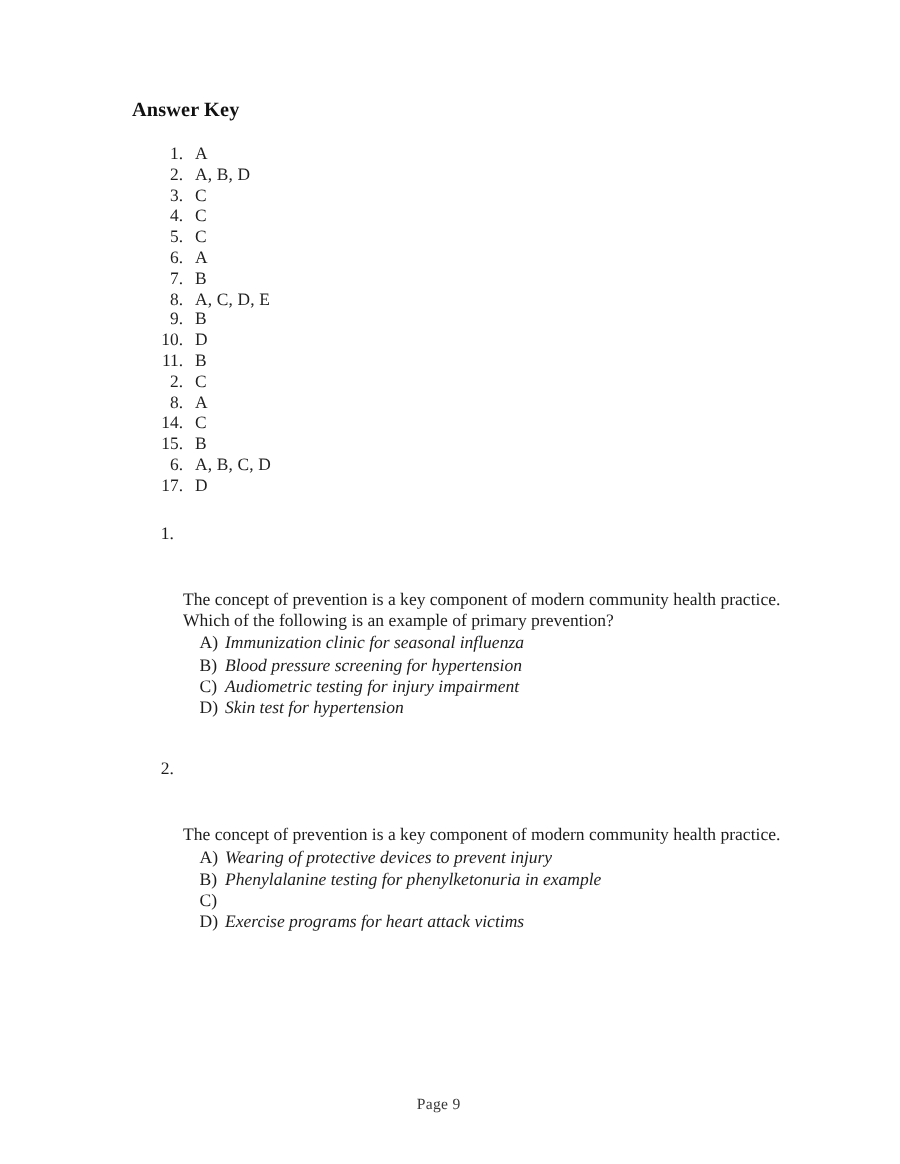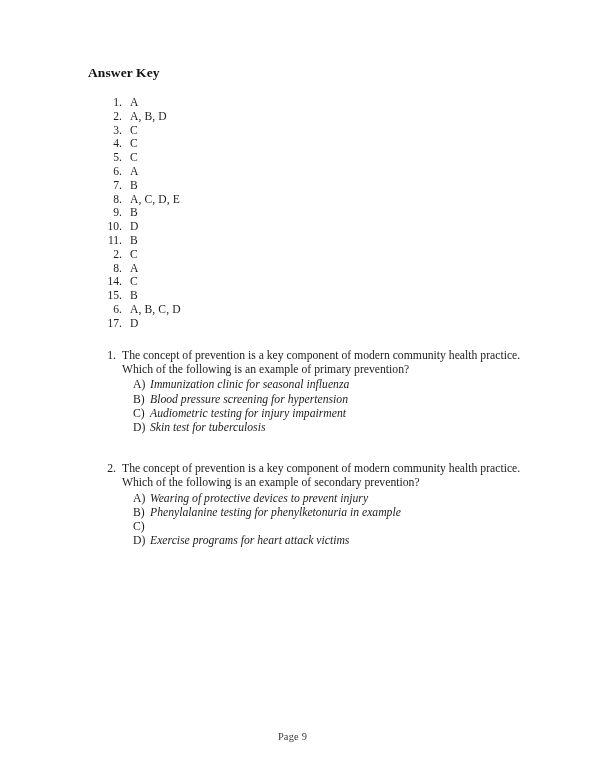--- a/index.html
+++ b/index.html
@@ -85,20 +85,21 @@
   }
   .q-num {
     flex: 0 0 19px;
     width: 19px;
     text-align: right;
     padding-right: 6px;
     box-sizing: border-box;
   }
   .q-text {
     flex: 1 1 auto;
+    margin-top: 44px;
   }
   .q-line {
     display: block;
     white-space: nowrap;
   }
 
   .options {
     margin-top: 1px;
   }
   .opt-row {
@@ -228,30 +229,29 @@
           <div class="opt-row">
             <span class="opt-letter">B)</span>
             <span class="opt-text">Blood pressure screening for hypertension</span>
           </div>
           <div class="opt-row">
             <span class="opt-letter">C)</span>
             <span class="opt-text">Audiometric testing for injury impairment</span>
           </div>
           <div class="opt-row">
             <span class="opt-letter">D)</span>
-            <span class="opt-text">Skin test for tuberculosis</span>
+            <span class="opt-text">Skin test for hypertension</span>
           </div>
         </div>
       </div>
       <div class="question-block">
         <div class="q-head">
           <span class="q-num">2.</span>
           <span class="q-text">
             <span class="q-line">The concept of prevention is a key component of modern community health practice.</span>
-            <span class="q-line">Which of the following is an example of secondary prevention?</span>
           </span>
         </div>
         <div class="options">
           <div class="opt-row">
             <span class="opt-letter">A)</span>
             <span class="opt-text">Wearing of protective devices to prevent injury</span>
           </div>
           <div class="opt-row">
             <span class="opt-letter">B)</span>
             <span class="opt-text">Phenylalanine testing for phenylketonuria in example</span>

